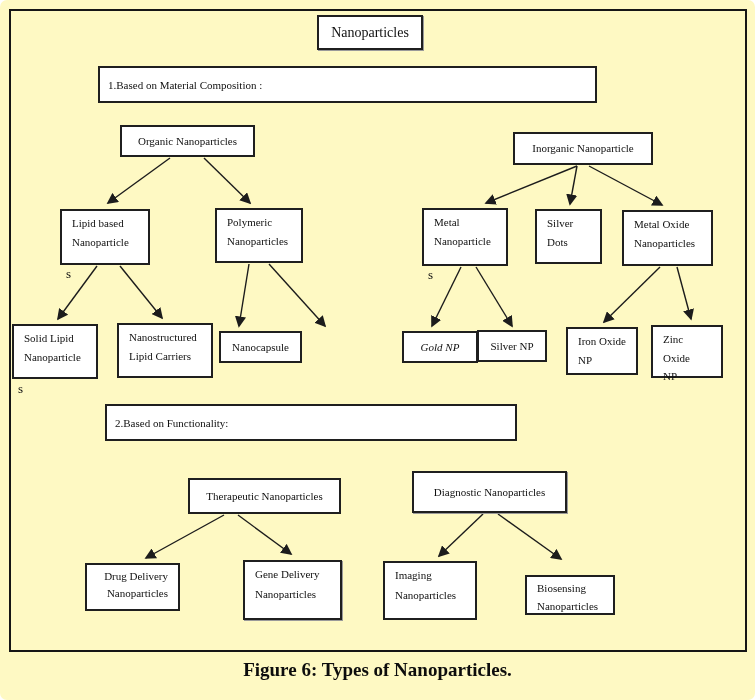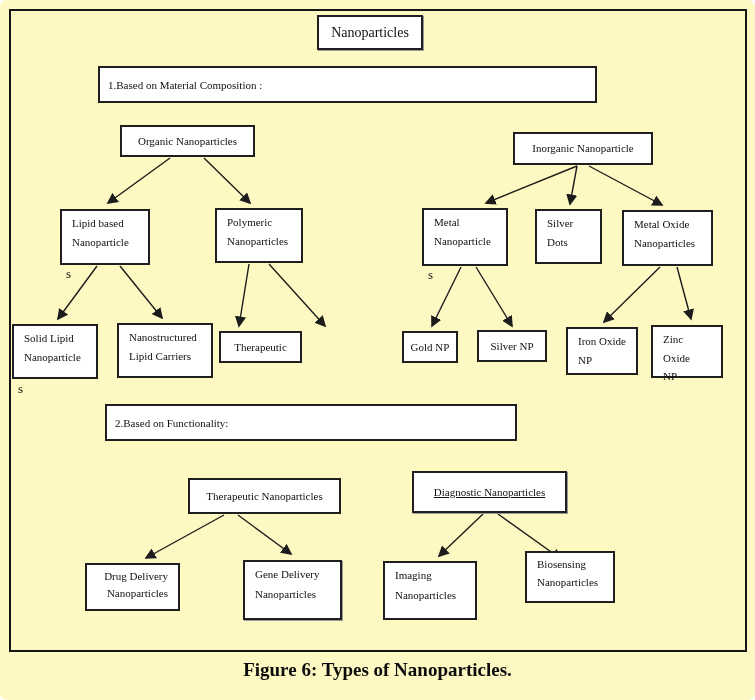--- a/index.html
+++ b/index.html
@@ -27,31 +27,31 @@
   #b-inorganic{left:513px;top:132px;width:140px;height:33px;}
   #b-lipid{left:60px;top:209px;width:90px;height:56px;}
   #b-polymeric{left:215px;top:208px;width:88px;height:55px;}
   #b-metal{left:422px;top:208px;width:86px;height:58px;}
   #b-quantum{left:535px;top:209px;width:67px;height:55px;}
   #b-metaloxide{left:622px;top:210px;width:91px;height:56px;}
   #b-solidlipid{left:12px;top:324px;width:86px;height:55px;}
   #b-nlc{left:117px;top:323px;width:96px;height:55px;}
   #b-nanocapsule{left:219px;top:331px;width:83px;height:32px;}
   #b-nanospheres{left:310px;top:331px;width:83px;height:32px;}
-  #b-gold{left:402px;top:331px;width:56px;height:32px;}
+  #b-gold{left:402px;top:331px;width:76px;height:32px;font-style:italic;}
   #b-silver{left:477px;top:330px;width:70px;height:32px;}
   #b-iron{left:566px;top:327px;width:72px;height:48px;}
   #b-zinc{left:651px;top:325px;width:72px;height:53px;}
   #b-sec2{left:105px;top:404px;width:412px;height:37px;}
   #b-therapeutic{left:152px;top:478px;width:153px;height:36px;margin-left:36px;}
-  #b-diagnostic{left:412px;top:471px;width:155px;height:42px;box-shadow:1px 1px 0 #9a9a9a;text-decoration:underline;}
+  #b-diagnostic{left:412px;top:471px;width:155px;height:42px;box-shadow:1px 1px 0 #9a9a9a;}
   #b-drug{left:85px;top:563px;width:95px;height:48px;line-height:1.55;text-align:right;}
   #b-gene{left:243px;top:560px;width:99px;height:60px;line-height:1.8;box-shadow:1px 1px 0 #9a9a9a;}
   #b-imaging{left:383px;top:561px;width:94px;height:59px;line-height:1.8;}
-  #b-biosensing{left:525px;top:551px;width:90px;height:52px;line-height:1.6;}
+  #b-biosensing{left:525px;top:575px;width:90px;height:40px;line-height:1.6;}
 
   #s-lipid{left:66px;top:267px;}
   #s-solidlipid{left:18px;top:382px;}
   #s-metal{left:428px;top:268px;}
 
   #caption{
     position:absolute;left:0;top:659px;width:755px;text-align:center;
     font-weight:bold;font-size:19px;color:#0d0d0d;
   }
 </style>
@@ -111,21 +111,21 @@
 Dots</div>
   <div id="b-metaloxide" class="box multi">Metal Oxide
 Nanoparticles</div>
 
   <div id="b-solidlipid" class="box multi">Solid Lipid
 Nanoparticle</div>
   <span id="s-solidlipid" class="overflow-s">s</span>
 
   <div id="b-nlc" class="box multi">Nanostructured
 Lipid Carriers</div>
-  <div id="b-nanocapsule" class="box ctr">Therapeutic</div>
+  <div id="b-nanocapsule" class="box ctr">Nanocapsule</div>
   <div id="b-gold" class="box ctr">Gold NP</div>
   <div id="b-silver" class="box ctr">Silver NP</div>
   <div id="b-iron" class="box multi">Iron Oxide
 NP</div>
   <div id="b-zinc" class="box multi">Zinc Oxide
 NP</div>
 
   <div id="b-sec2" class="box hdr">2.Based on Functionality:</div>
 
   <div id="b-therapeutic" class="box ctr">Therapeutic Nanoparticles</div>

